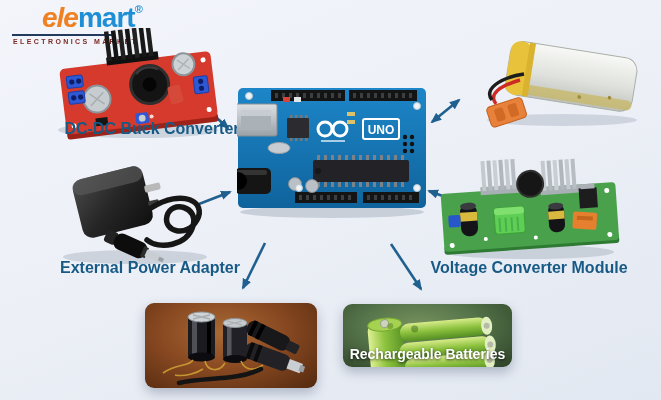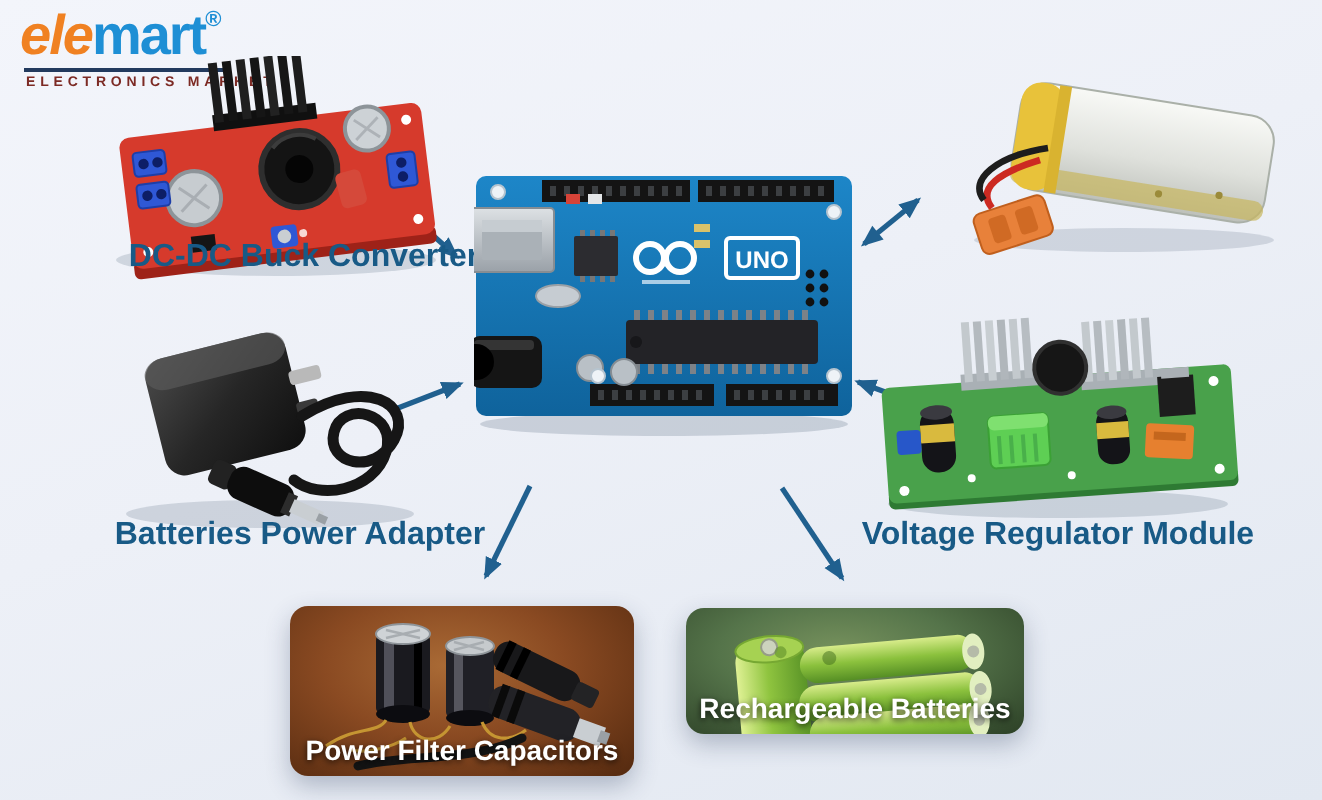--- a/index.html
+++ b/index.html
@@ -2,21 +2,21 @@
 <html><head>
 <meta charset="utf-8">
 <style>
   html,body{margin:0;padding:0;}
   body{font-family:"Liberation Sans",sans-serif;}
   .stage{position:relative;width:661px;height:400px;overflow:hidden;
          background:linear-gradient(160deg,#f3f5fb 0%,#edf0f7 45%,#e2e8f1 100%);}
   .abs{position:absolute;}
   
   .logo{left:10px;top:4px;line-height:1;}
-  .logo-line1{font-size:28px;font-weight:bold;letter-spacing:-1px;}
+  .logo-line1{font-size:28px;font-weight:bold;letter-spacing:-1px;margin-left:32px;}
   .logo-ele{color:#f08122;font-style:italic;}
   .logo-mart{color:#1e8fd5;}
   .logo-reg{font-size:11px;color:#1e8fd5;vertical-align:14px;font-weight:bold;}
   .logo-rule{height:2px;background:#223a5e;margin:2px 0 2px 2px;width:100px;}
   .logo-tagline{font-size:7px;font-weight:bold;letter-spacing:2.4px;color:#7c2a24;padding-left:3px;}
   
   .node-label{font-size:16px;font-weight:bold;color:#185a86;text-align:center;}
   
   .photo-card{border-radius:9px;box-shadow:0 5px 12px rgba(40,55,90,.3);overflow:hidden;}
   .card-caption{position:absolute;left:0;right:0;bottom:5px;text-align:center;
@@ -283,21 +283,21 @@
     </g>
     <path d="M96,50 C128,30 152,44 142,62 C132,80 108,74 112,58 C116,42 144,48 138,68 C132,88 104,92 92,82" stroke="#161616" stroke-width="5.5" fill="none" stroke-linecap="round"></path>
     <g transform="rotate(24 72 88)">
       <rect x="48" y="80" width="12" height="13" rx="3" fill="#222"></rect>
       <rect x="58" y="78" width="34" height="17" rx="7" fill="#0d0d0d"></rect>
       <rect x="88" y="81" width="5" height="11" fill="#2c2c2c"></rect>
       <rect x="92" y="83" width="16" height="7" fill="#c9ced2"></rect>
       <rect x="106" y="84.5" width="5" height="4" fill="#9aa0a5"></rect>
     </g>
   </svg>
-  <div class="abs node-label" style="left:38px;top:259px;width:224px">Batteries Power Adapter</div>
+  <div class="abs node-label" style="left:38px;top:259px;width:224px">External Power Adapter</div>
 
   <svg class="abs" style="left:432px;top:156px" width="195" height="104" viewBox="0 0 195 104">
     <ellipse cx="97" cy="96" rx="85" ry="7" fill="rgba(40,60,90,0.16)"></ellipse>
     <g transform="rotate(-4 97 55)">
       <rect x="10" y="84" width="175" height="9" rx="3" fill="#2e7a33"></rect>
       <rect x="10" y="32" width="175" height="58" rx="4" fill="#49a14b"></rect>
       <circle cx="18" cy="84" r="2.5" fill="#fff"></circle>
         <circle cx="176" cy="84" r="2.5" fill="#fff"></circle>
         <circle cx="176" cy="40" r="2.5" fill="#fff"></circle>
       <g>
@@ -336,21 +336,21 @@
       </g>
       <rect x="148" y="36" width="18" height="20" fill="#1d1d1d"></rect>
       <rect x="150" y="32" width="14" height="5" fill="#aab0b5"></rect>
       <rect x="140" y="60" width="24" height="17" rx="2" fill="#e6802f" transform="rotate(7 152 68)"></rect>
       <rect x="144" y="64" width="16" height="4" fill="#c4661d" transform="rotate(7 152 68)"></rect>
       <rect x="16" y="54" width="12" height="12" rx="2" fill="#2757c9"></rect>
       <circle cx="52" cy="80" r="2" fill="#fff"></circle>
         <circle cx="102" cy="82" r="2" fill="#fff"></circle>
     </g>
   </svg>
-  <div class="abs node-label" style="left:417px;top:259px;width:224px">Voltage Regulator Module</div>
+  <div class="abs node-label" style="left:417px;top:259px;width:224px">Voltage Converter Module</div>
 
   <div class="abs photo-card card-capacitors" style="left:145px;top:303px;width:172px;height:85px">
     <svg width="172" height="85" viewBox="0 0 172 85">
       <g>
         <rect x="43" y="14" width="27" height="40" rx="3" fill="#1a1a1f"></rect>
         <rect x="47" y="14" width="5" height="40" fill="#5b5b64" opacity=".85"></rect>
         <rect x="62" y="14" width="4" height="40" fill="#000"></rect>
         <ellipse cx="56.5" cy="14" rx="13.5" ry="5" fill="#cfd3d6" stroke="#8f959a"></ellipse>
         <path d="M48,12 L65,16 M65,12 L48,16" stroke="#a8adb1" stroke-width="1.3"></path>
         <ellipse cx="56.5" cy="54" rx="13.5" ry="4.5" fill="#0c0c10"></ellipse>
@@ -371,21 +371,20 @@
         <rect x="144" y="29" width="12" height="10" rx="2" fill="#232325"></rect>
       </g>
       <g transform="rotate(20 130 56)">
         <rect x="98" y="48" width="48" height="17" rx="8" fill="#222226"></rect>
         <rect x="102" y="48" width="4" height="17" fill="#0a0a0a"></rect>
           <rect x="110" y="48" width="4" height="17" fill="#0a0a0a"></rect>
         <rect x="144" y="51" width="14" height="10" fill="#c9ced2"></rect>
         <rect x="156" y="53" width="5" height="6" fill="#9aa0a5"></rect>
       </g>
     </svg>
-    <div class="card-caption">Power Filter Capacitors</div>
   </div>
 
   <div class="abs photo-card card-batteries" style="left:343px;top:304px;width:169px;height:63px">
     <svg width="169" height="83" viewBox="0 0 169 83">
       <defs>
         <linearGradient id="gBatV" x1="0" y1="0" x2="1" y2="0">
           <stop offset="0" stop-color="#dff194"></stop>
             <stop offset=".45" stop-color="#8fc43f"></stop>
             <stop offset="1" stop-color="#5a9427"></stop>
         </linearGradient>

